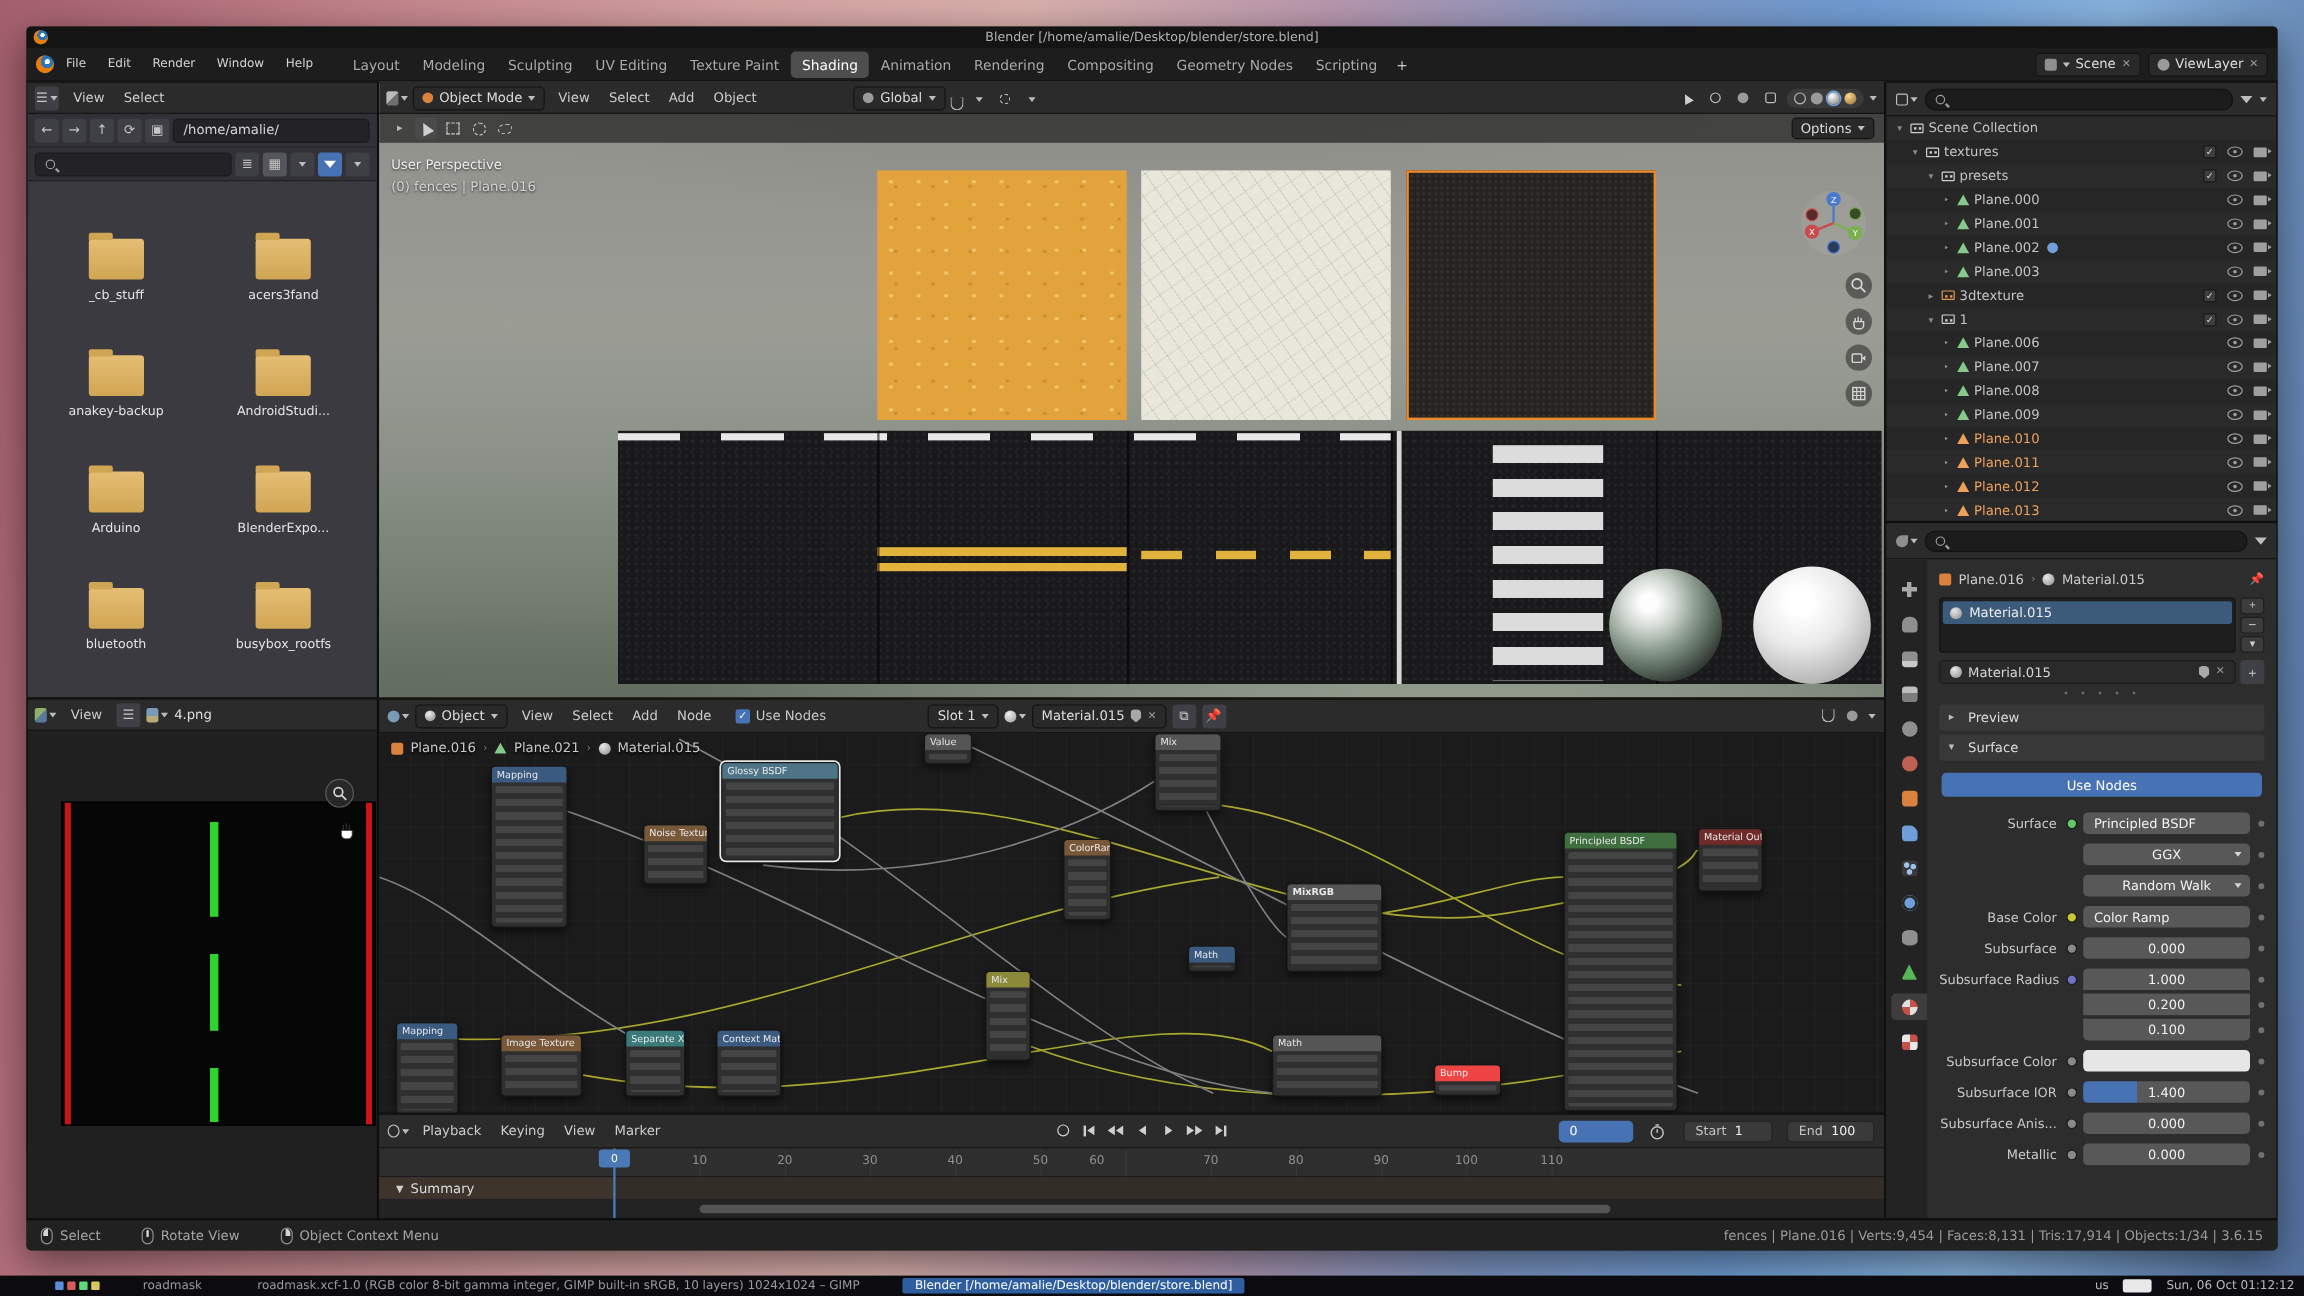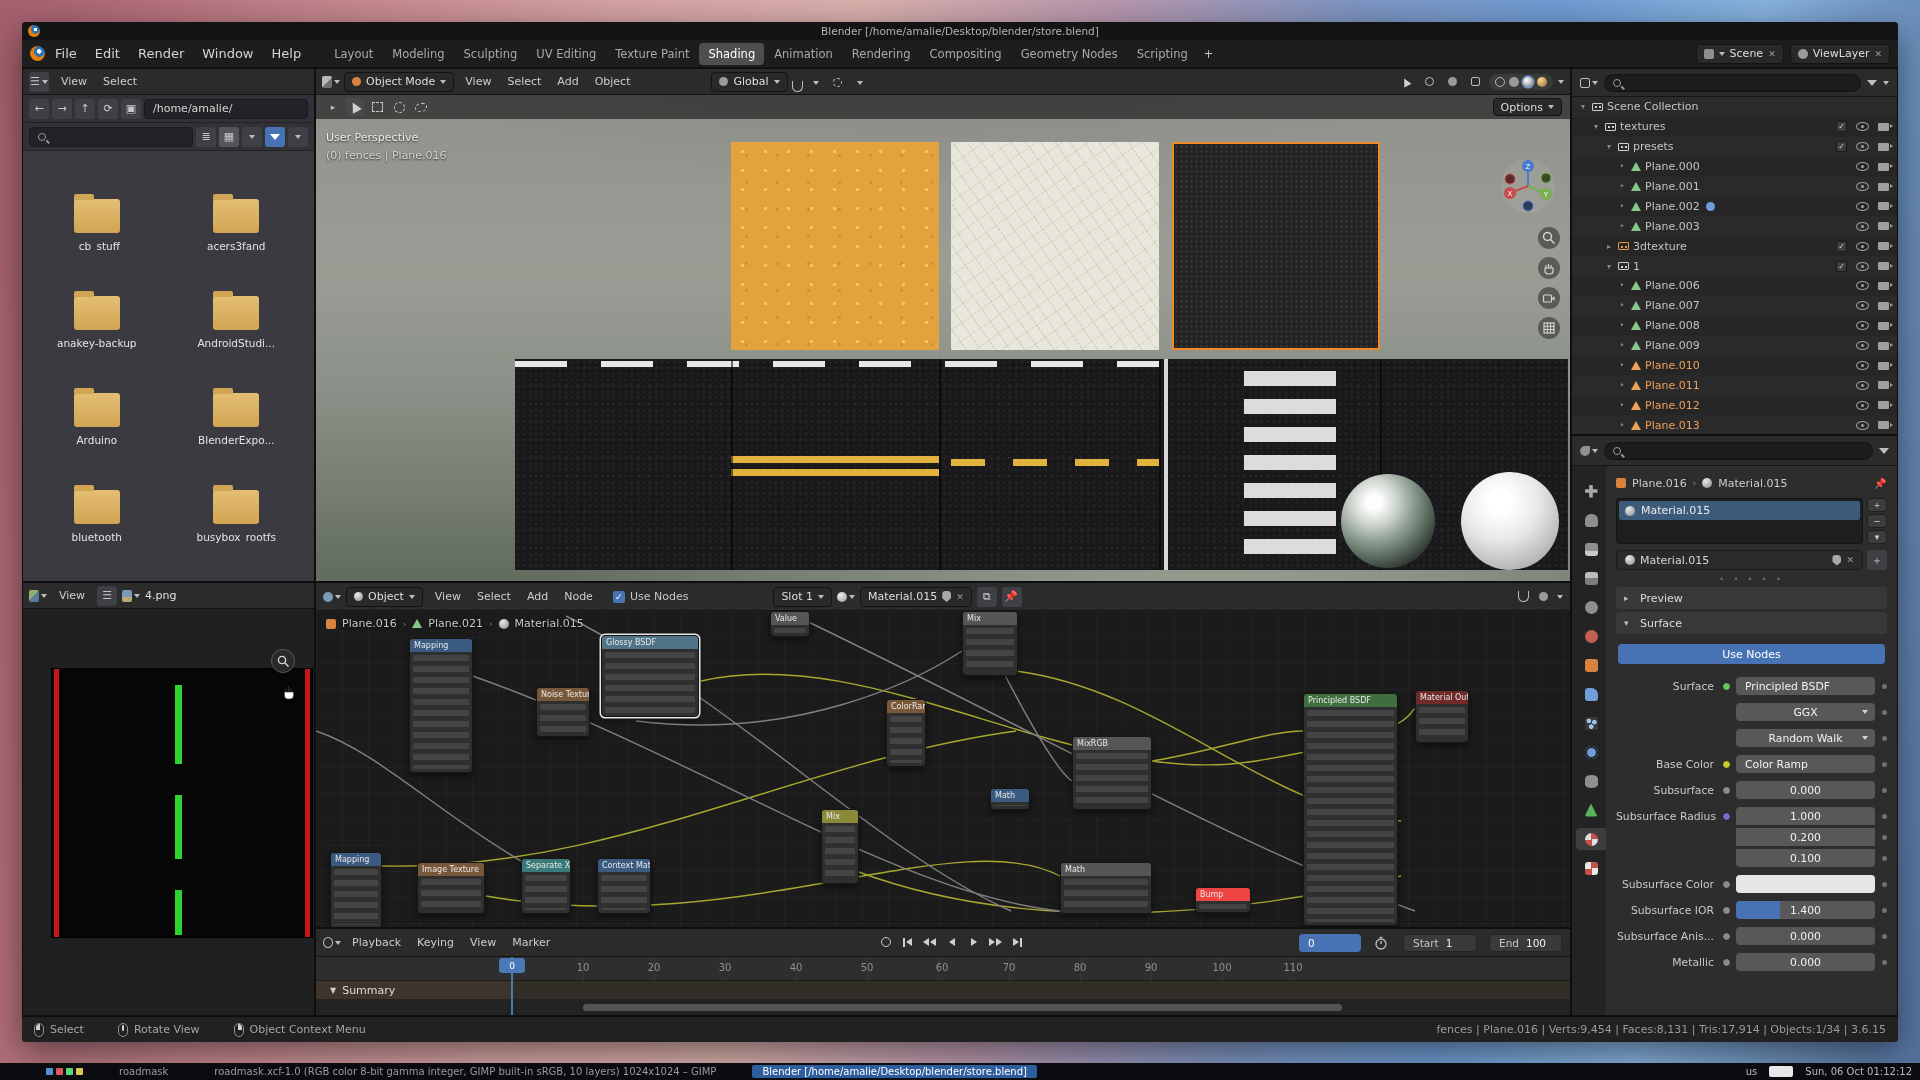--- a/index.html
+++ b/index.html
@@ -14,21 +14,21 @@
 .pill{display:inline-flex;align-items:center;gap:5px;background:#292929;border:1px solid #131313;border-radius:4px;padding:0 7px;height:20px;color:#dedede;white-space:nowrap}
 .dd-ar{width:0;height:0;border-left:3.5px solid transparent;border-right:3.5px solid transparent;border-top:4px solid #bdbdbd;display:inline-block}
 .hicon{width:18px;height:18px;border-radius:3px;display:inline-flex;align-items:center;justify-content:center;color:#c9c9c9}
 .sqic{width:12px;height:12px;background:#8f8f8f;border-radius:2px;display:inline-block}
 .cic{width:11px;height:11px;background:#9a9a9a;border-radius:50%;display:inline-block}
 
 #titlebar{position:absolute;left:0;top:0;width:100%;height:18px;background:#141414;display:flex;align-items:center;justify-content:center;font-size:10.5px;color:#b2b2b2}
 .blogo{width:12px;height:12px;border-radius:50%;background:radial-gradient(circle at 62% 36%,#ffffff 0 16%,#2a76b8 17% 40%,#e87d0d 41%);display:inline-block}
 #titlebar .blogo{position:absolute;left:6px;top:3px}
 #topbar{position:absolute;left:0;top:18px;width:100%;height:28px;background:#1d1d1d;display:flex;align-items:center;gap:2px;padding:0 8px;border-bottom:1px solid #0f0f0f}
-.tmenu{padding:3px 8px;border-radius:3px;color:#d4d4d4;font-size:13px}
+.tmenu{padding:3px 8px;border-radius:3px;color:#d4d4d4;font-size:10px}
 #workspaces{display:flex;align-items:center;margin-left:14px;gap:1px}
 .ws{padding:4px 9px;color:#a9a9a9;font-size:11.5px;border-radius:4px;white-space:nowrap}
 .ws.active{background:#4e4e4e;color:#fff}
 .ws.add{color:#c9c9c9;padding:4px 6px}
 #topbar-right{margin-left:auto;display:flex;gap:6px;align-items:center}
 .xglyph{font-size:9px;color:#9a9a9a}
 
 #filebrowser{left:0;top:46px;width:293px;height:514px;background:#3a3a40}
 .fbrow{height:28px;display:flex;gap:3px;align-items:center;padding:0 6px;background:#313137;border-bottom:1px solid #222226}
 .ibtn{min-width:20px;height:20px;border-radius:3px;background:#3f3f46;display:flex;align-items:center;justify-content:center;color:#c6c6c6;font-size:11px}
@@ -606,21 +606,21 @@
               <div class="nb"></div>
             </div>
             <div class="node" style="left: 646px; top: 0px; width: 56px; height: 65px;">
               <div class="nh" style="background: rgb(85, 85, 85);">Mix</div>
               <div class="nb"></div>
             </div>
             <div class="node" style="left: 674px; top: 177px; width: 40px; height: 22px;">
               <div class="nh" style="background: rgb(58, 90, 128);">Math</div>
               <div class="nb"></div>
             </div>
-            <div class="node" style="left: 756px; top: 125px; width: 80px; height: 74px;">
+            <div class="node" style="left: 756px; top: 125px; width: 80px; height: 74px; font-weight: bold;">
               <div class="nh" style="background: rgb(85, 85, 85);">MixRGB</div>
               <div class="nb"></div>
             </div>
             <div class="node" style="left: 744px; top: 251px; width: 92px; height: 52px;">
               <div class="nh" style="background: rgb(85, 85, 85);">Math</div>
               <div class="nb"></div>
             </div>
             <div class="node" style="left: 987px; top: 82px; width: 95px; height: 233px;">
               <div class="nh" style="background: rgb(63, 110, 63);">Principled BSDF</div>
               <div class="nb"></div>
@@ -720,21 +720,21 @@
             <span>End</span>
             <b>100</b>
           </span>
       </div>
       <div id="tl-ruler">
           <div class="tick" style="left: 267px;">10</div>
           <div class="tick" style="left: 338px;">20</div>
           <div class="tick" style="left: 409px;">30</div>
           <div class="tick" style="left: 480px;">40</div>
           <div class="tick" style="left: 551px;">50</div>
-          <div class="tick" style="left: 626px;">60</div>
+          <div class="tick" style="left: 598px;">60</div>
           <div class="tick" style="left: 693px;">70</div>
           <div class="tick" style="left: 764px;">80</div>
           <div class="tick" style="left: 835px;">90</div>
           <div class="tick" style="left: 906px;">100</div>
           <div class="tick" style="left: 977px;">110</div>
         </div>
       <div id="tl-gridwrap">
           <div class="gridline" style="left: 267px;"></div>
           <div class="gridline" style="left: 338px;"></div>
           <div class="gridline" style="left: 409px;"></div>

